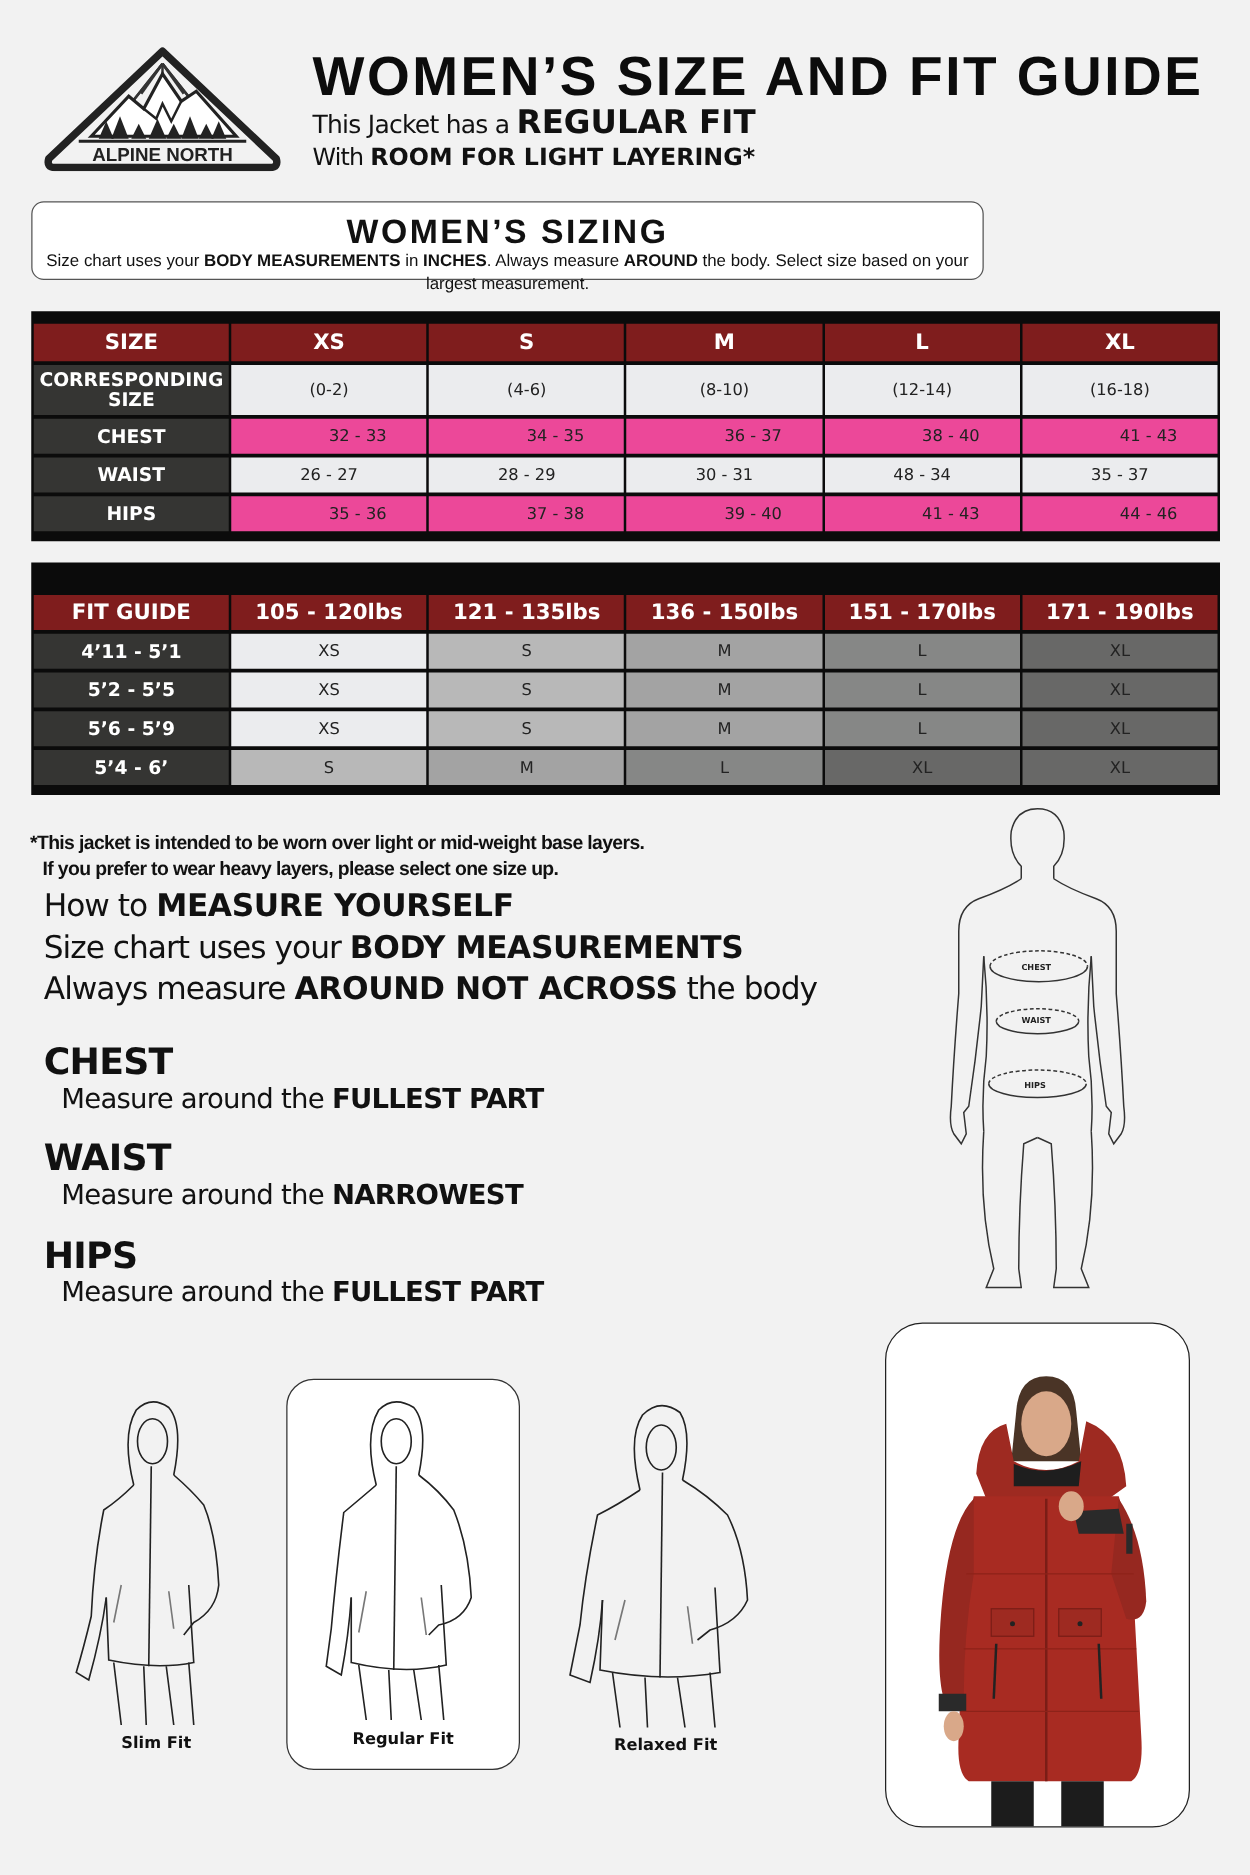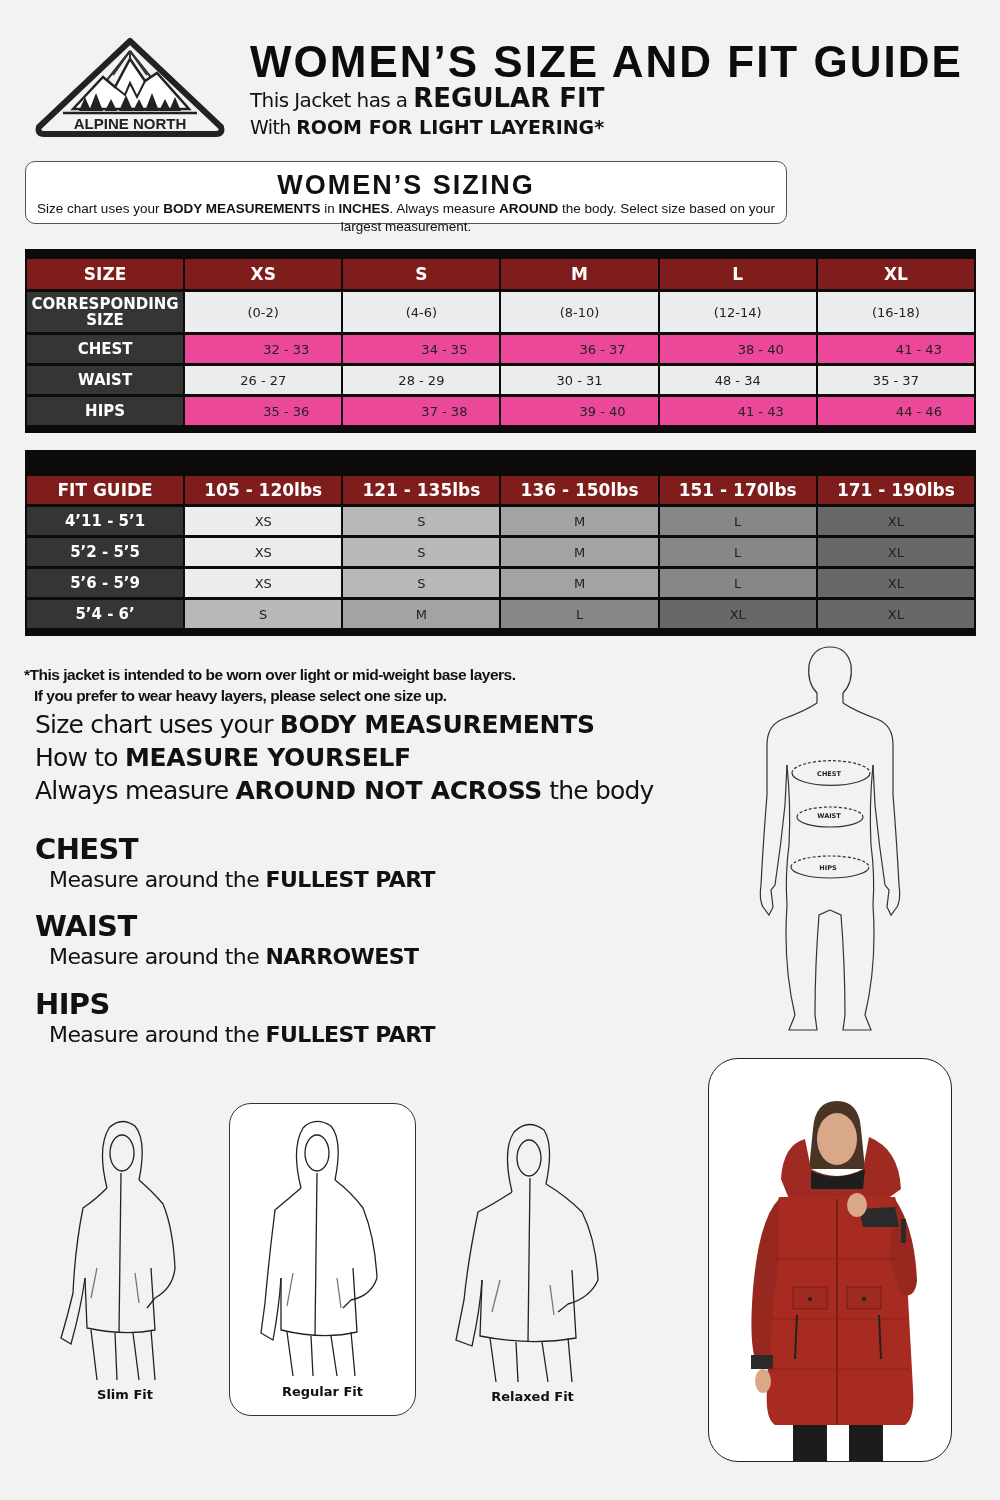--- a/index.html
+++ b/index.html
@@ -208,22 +208,22 @@
   </tbody>
     </table>
 </div>
 
 <div class="note">
   <div>*This jacket is intended to be worn over light or mid-weight base layers.</div>
   <div class="l2">If you prefer to wear heavy layers, please select one size up.</div>
 </div>
 
 <div class="measure">
+  <div><span>How to </span><b>MEASURE YOURSELF</b></div>
   <div><span>Size chart uses your </span><b>BODY MEASUREMENTS</b></div>
-  <div><span>How to </span><b>MEASURE YOURSELF</b></div>
   <div><span>Always measure </span><b>AROUND NOT ACROSS</b><span> the body</span></div>
 </div>
 
 <div class="part part-chest">
   <div class="ph">CHEST</div>
   <div class="pd"><span>Measure around the </span><b>FULLEST PART</b></div>
 </div>
 <div class="part part-waist">
   <div class="ph">WAIST</div>
   <div class="pd"><span>Measure around the </span><b>NARROWEST</b></div>

